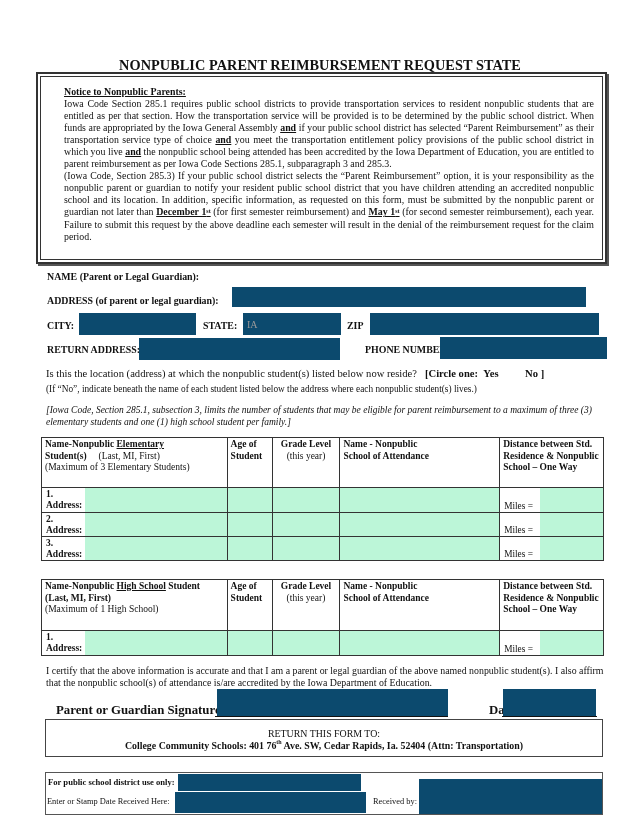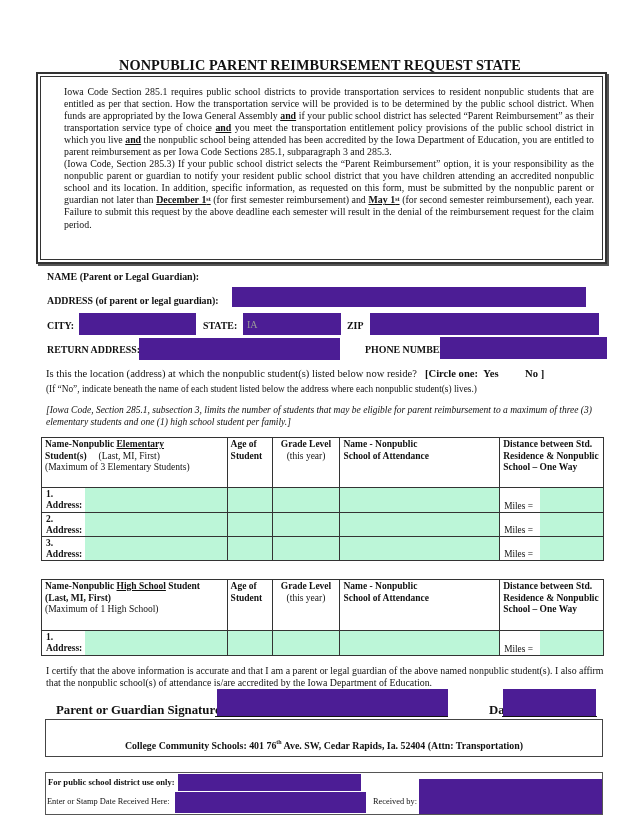--- a/index.html
+++ b/index.html
@@ -1,19 +1,19 @@
 <!DOCTYPE html>
 <html><head>
 <meta charset="utf-8">
 <style>
   * { box-sizing: border-box; margin: 0; padding: 0; }
   html, body { width: 640px; height: 828px; background: #ffffff; overflow: hidden; }
   body { font-family: "Liberation Serif", serif; color: #111; position: relative; font-size: 10.2px; }
   .abs { position: absolute; }
-  .fld { position: absolute; background: #4c1d95; border: none; outline: none; font-family: Liberation Serif, serif; font-size: 10px; color: #999; padding-left: 4px; }
+  .fld { position: absolute; background: #0c4a6e; border: none; outline: none; font-family: Liberation Serif, serif; font-size: 10px; color: #999; padding-left: 4px; }
   .b { font-weight: bold; }
   .u { text-decoration: underline; }
 
   #title { left: 0; width: 640px; top: 57px; text-align: center; font-size: 14.3px; font-weight: bold; letter-spacing: 0.05px; }
 
   #notice-box { left: 36px; top: 72px; width: 571px; height: 192px; border: 2px solid #333; box-shadow: 2px 2px 0 #555, inset 0 0 0 2px #fff, inset 0 0 0 3px #333; }
   #notice-inner { left: 64px; top: 86px; width: 530px; text-align: justify; font-size: 9.9px; line-height: 12.05px; }
   #notice-inner p { margin: 0; }
   sup { font-size: 6px; vertical-align: top; position: relative; top: -1px; }
 
@@ -48,20 +48,21 @@
   #office-l2 { left: 47px; top: 797px; font-size: 8.4px; }
   #office-l3 { left: 373px; top: 797px; font-size: 8.4px; }
 </style>
 </head>
 <body>
 
 <div id="title" class="abs">NONPUBLIC PARENT REIMBURSEMENT REQUEST STATE</div>
 
 <div id="notice-box" class="abs"></div>
 <div id="notice-inner" class="abs">
+  <p><span class="b u">Notice to Nonpublic Parents:</span></p>
   <p><span>Iowa Code Section 285.1 requires public school districts to provide transportation services to resident nonpublic students that are entitled as per that section.  How the transportation service will be provided is to be determined by the public school district.  When funds are appropriated by the Iowa General Assembly </span><span class="b u">and</span><span> if your public school district has selected “Parent Reimbursement” as their transportation service type of choice </span><span class="b u">and</span><span> you meet the transportation entitlement policy provisions of the public school district in which you live </span><span class="b u">and</span><span> the nonpublic school being attended has been accredited by the Iowa Department of Education, you are entitled to parent reimbursement as per Iowa Code Sections 285.1, subparagraph 3 and 285.3.</span></p>
   <p><span>(Iowa Code, Section 285.3)  If your public school district selects the “Parent Reimbursement” option, it is your responsibility as the nonpublic parent or guardian to notify your resident public school district that you have children attending an accredited nonpublic school and its location.   In addition, specific information, as requested on this form, must be submitted by the nonpublic parent or guardian not later than </span><span class="b u"><span>December 1</span><sup>st</sup></span><span> (for first semester reimbursement) and </span><span class="b u"><span>May 1</span><sup>st</sup></span><span> (for second semester reimbursement), each year.  Failure to submit this request by the above deadline each semester will result in the denial of the reimbursement request for the claim period.</span></p>
 </div>
 
 <div class="lbl" style="left:47px;top:271px;">NAME (Parent or Legal Guardian):</div>
 
 <div class="lbl" style="left:47px;top:295px;">ADDRESS (of parent or legal guardian):</div>
 <input class="fld" style="left: 232px; top: 287px; width: 354px; height: 20px;" value="">
 
 <div class="lbl" style="left:47px;top:320px;">CITY:</div>
@@ -179,20 +180,21 @@
 
 <div id="sig-lbl" class="abs">Parent or Guardian Signature:</div>
 <input class="fld" style="left: 217px; top: 689px; width: 231px; height: 27px;">
 <div id="sig-line" class="abs"></div>
 
 <div id="date-lbl" class="abs">Date:</div>
 <input class="fld" style="left: 503px; top: 689px; width: 93px; height: 27px;">
 <div id="date-line" class="abs"></div>
 
 <div id="return-box" class="abs">
+  <div id="return-l1">RETURN THIS FORM TO:</div>
   <div id="return-l2"><span>College Community Schools:  401 76</span><sup>th</sup><span> Ave. SW,  Cedar Rapids, Ia.  52404   (Attn: Transportation)</span></div>
 </div>
 
 <div id="office-box" class="abs"></div>
 <div id="office-l1" class="abs">For  public school district use only:</div>
 <input class="fld" style="left: 178px; top: 774px; width: 183px; height: 17px;">
 <div id="office-l2" class="abs">Enter or Stamp Date Received Here:</div>
 <input class="fld" style="left: 175px; top: 792px; width: 191px; height: 21px;">
 <div id="office-l3" class="abs">Received by:</div>
 <input class="fld" style="left: 419px; top: 779px; width: 183px; height: 35px;">

